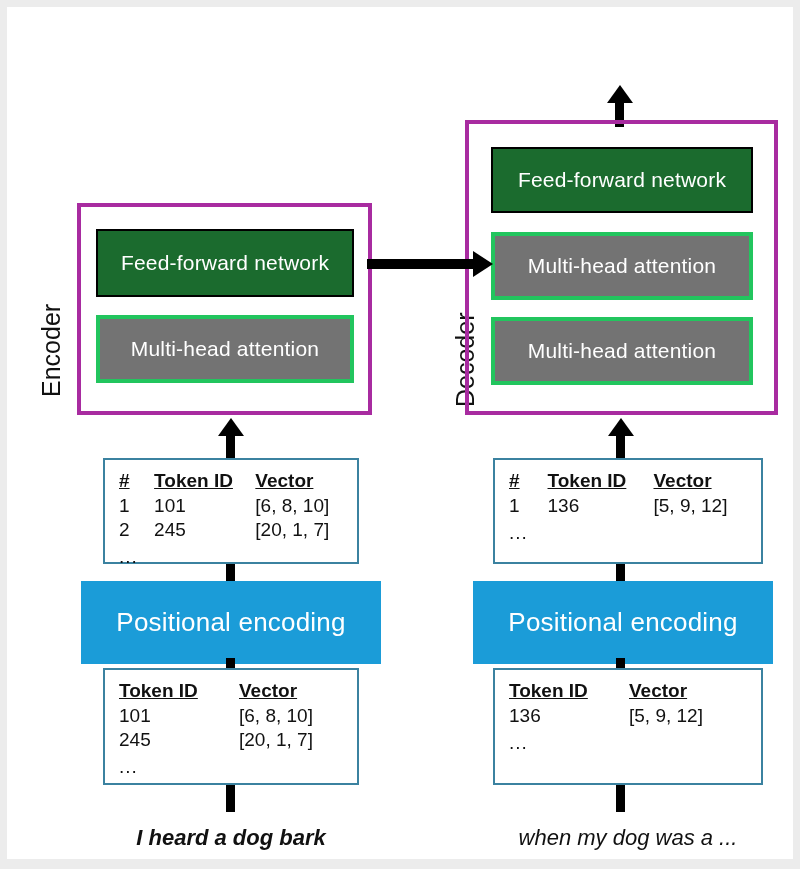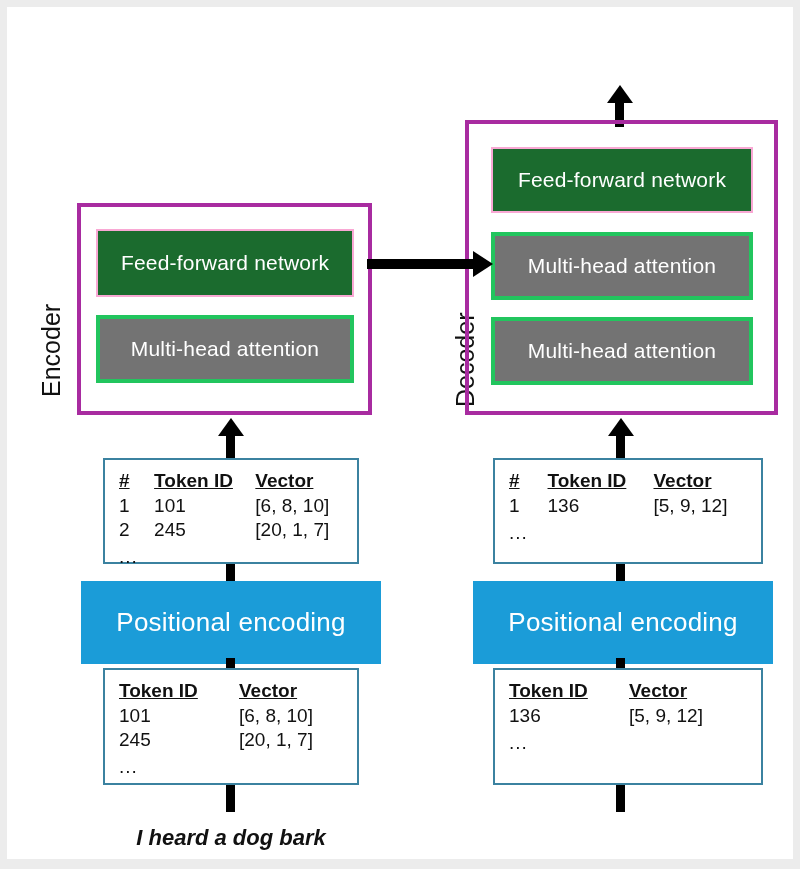--- a/index.html
+++ b/index.html
@@ -36,21 +36,21 @@
     display: flex;
     align-items: center;
     justify-content: center;
     color: #ffffff;
     font-size: 21px;
     letter-spacing: .2px;
     white-space: nowrap;
   }
   .block.green {
     background: #1b6b2e;
-    border: 2px solid #f9a8d4;
+    border: 2px solid #000000;
   }
   .block.teal {
     background: #737373;
     border: 4px solid #22c55e;
   }
   .block.lightblue {
     background: #1b9cd8;
     border: none;
     font-size: 26px;
   }
@@ -273,14 +273,15 @@
         <tr class="ellipsis-row">
           <td>...</td>
           <td></td>
         </tr>
       </tbody>
     </table>
   </div>
 
   <div class="abs bar" style="left:609px; top:778px; width:9px; height:27px;"></div>
 
+  <div class="abs caption" style="left:481px; top:818px; width:280px;">when my dog was a ...</div>
 
 </div>
 
 </body></html>

